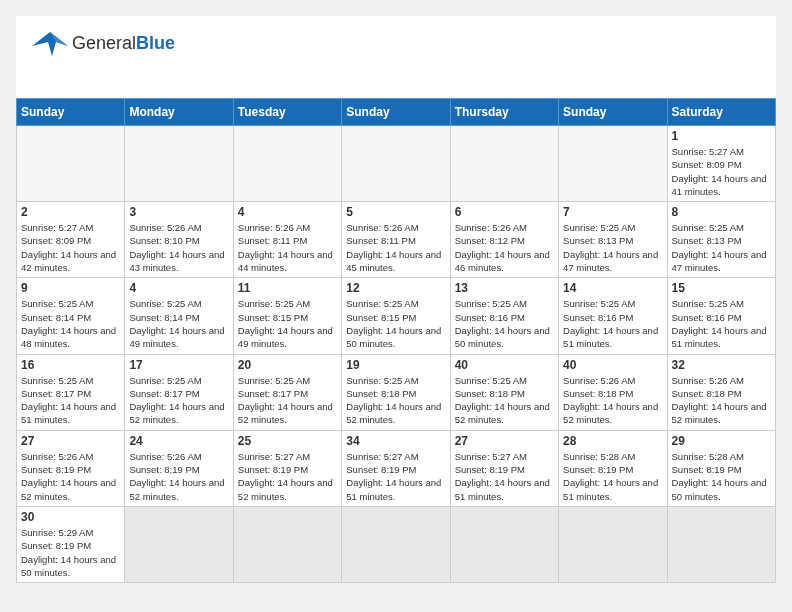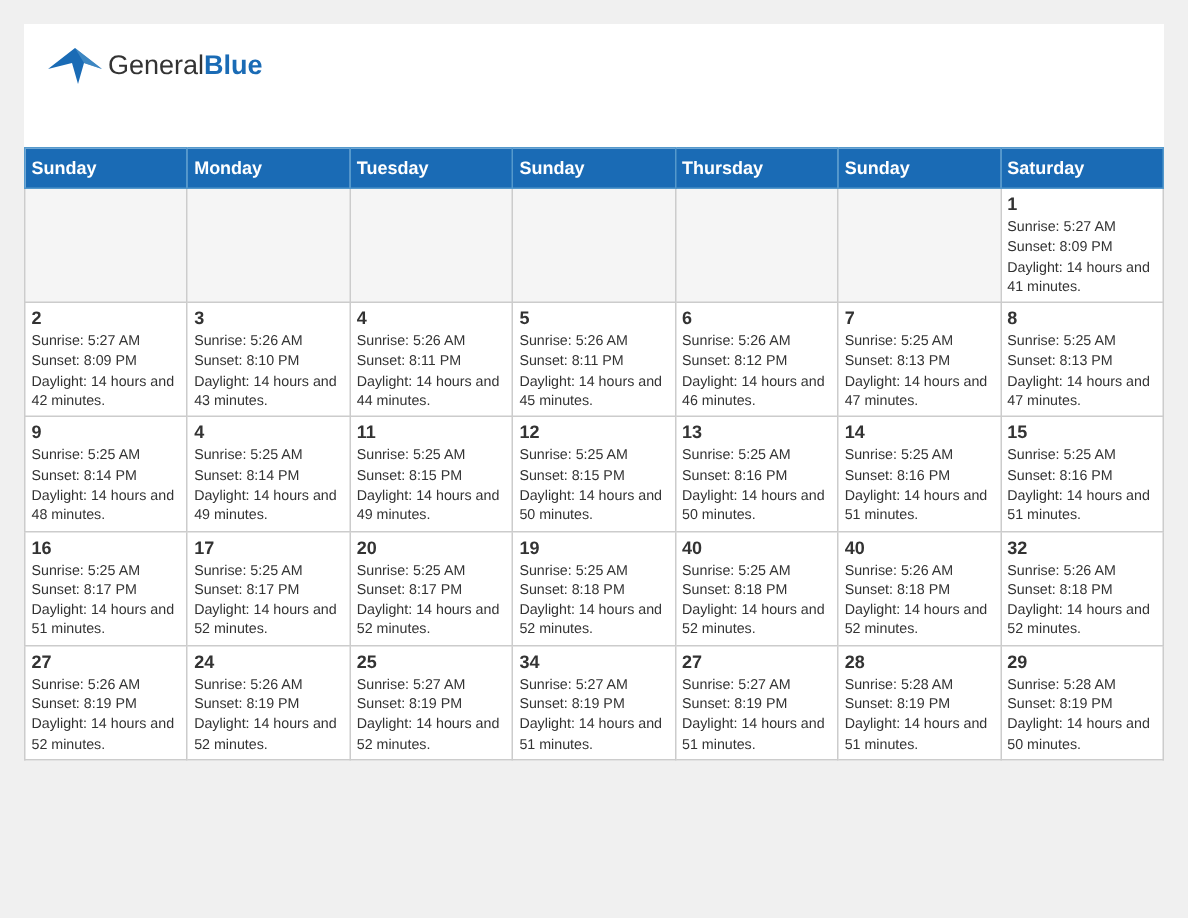--- a/index.html
+++ b/index.html
@@ -252,15 +252,27 @@
           </td>
           <td>
             <span class="day-number">28</span>
             <div class="day-info">Sunrise: 5:28 AM<br>Sunset: 8:19 PM<br>Daylight: 14 hours and 51 minutes.</div>
           </td>
           <td>
             <span class="day-number">29</span>
             <div class="day-info">Sunrise: 5:28 AM<br>Sunset: 8:19 PM<br>Daylight: 14 hours and 50 minutes.</div>
           </td>
         </tr>
+        <tr>
+          <td>
+            <span class="day-number">30</span>
+            <div class="day-info">Sunrise: 5:29 AM<br>Sunset: 8:19 PM<br>Daylight: 14 hours and 50 minutes.</div>
+          </td>
+          <td class="shaded"></td>
+          <td class="shaded"></td>
+          <td class="shaded"></td>
+          <td class="shaded"></td>
+          <td class="shaded"></td>
+          <td class="shaded"></td>
+        </tr>
       </tbody>
   </table>
 </div>
 
 </body></html>

